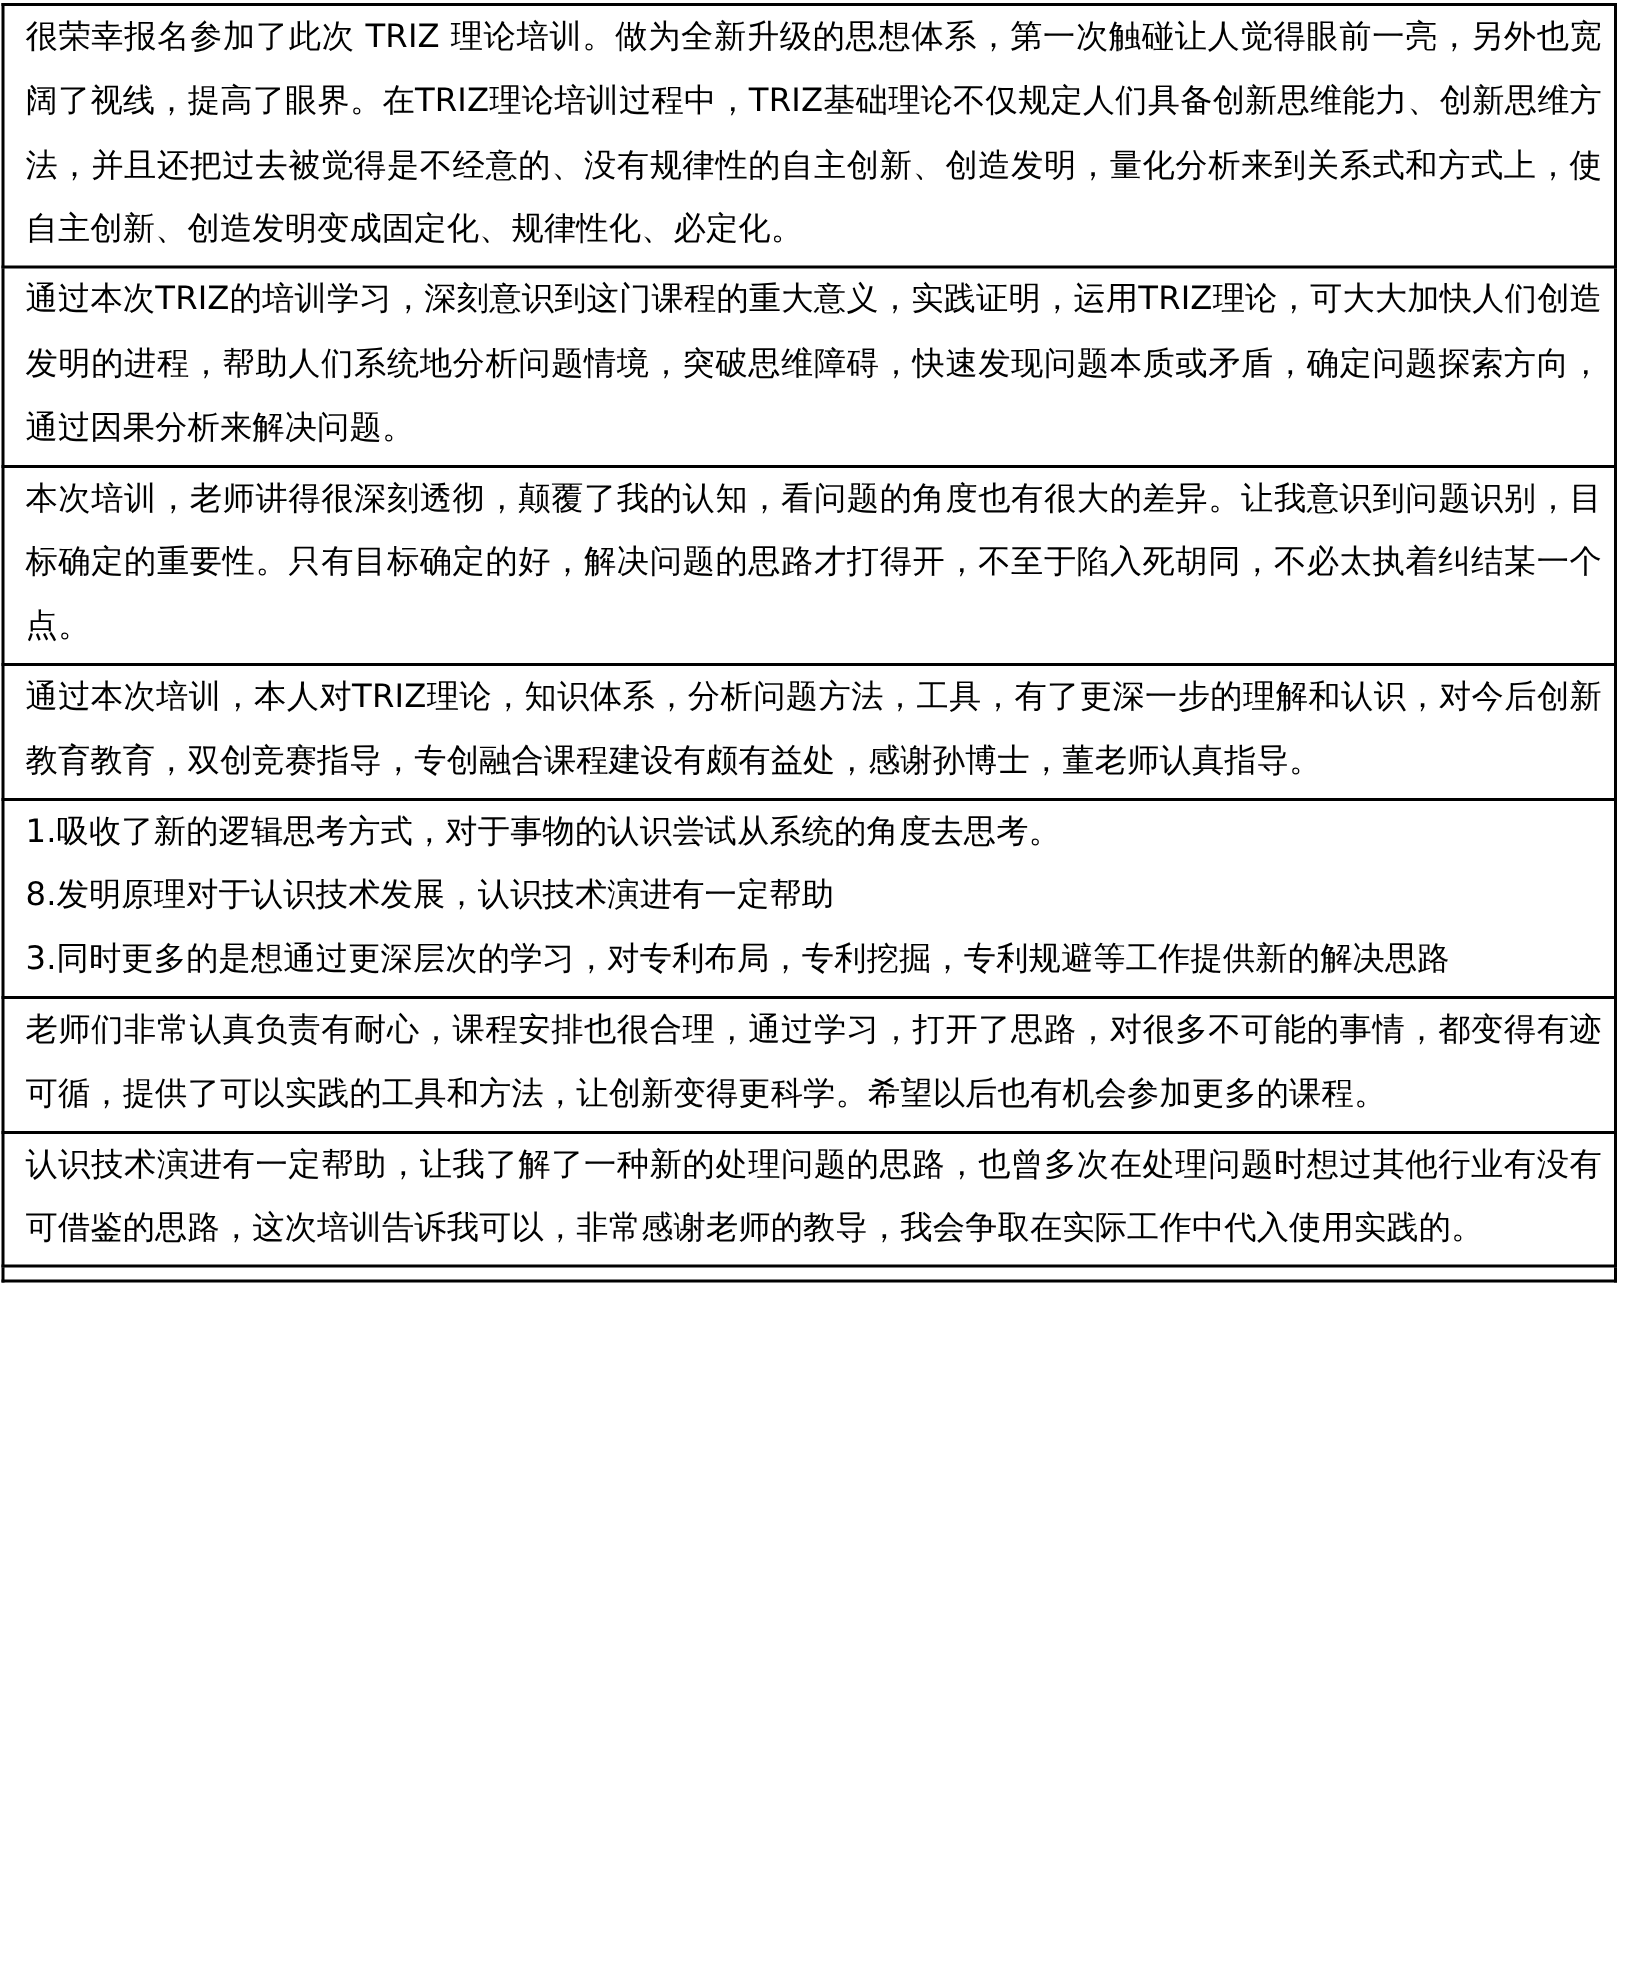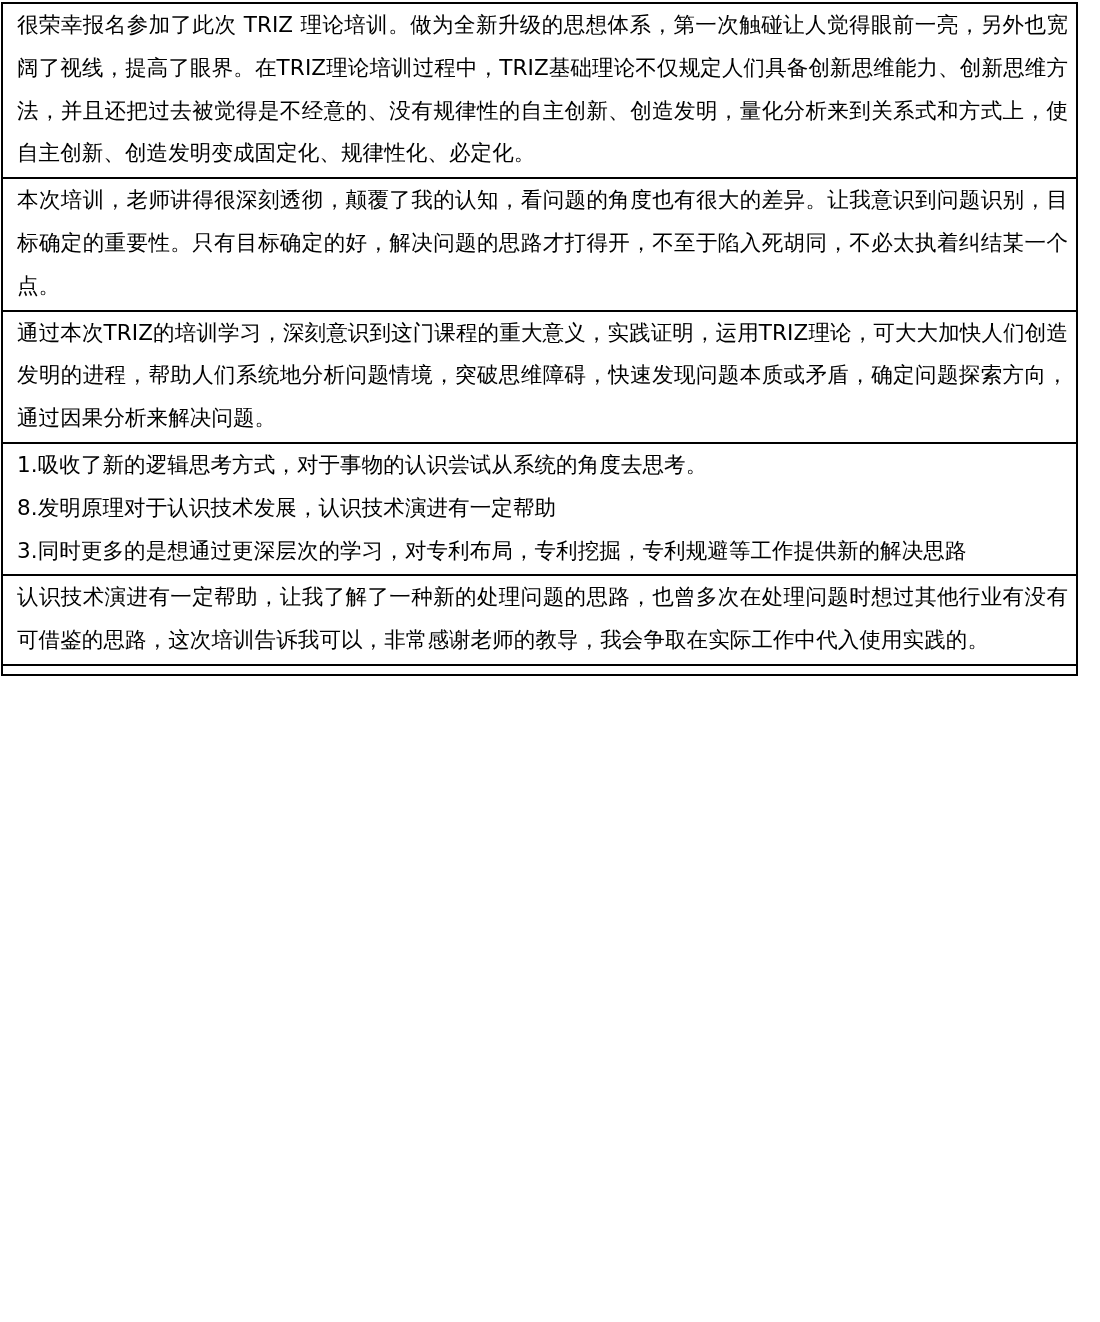--- a/index.html
+++ b/index.html
@@ -60,33 +60,43 @@
 <div class="page">
   <table class="feedback-table">
     <tbody>
       <tr>
         <td>
           <span class="cell-text">很荣幸报名参加了此次 TRIZ 理论培训。做为全新升级的思想体系，第一次触碰让人觉得眼前一亮，另外也宽阔了视线，提高了眼界。在TRIZ理论培训过程中，TRIZ基础理论不仅规定人们具备创新思维能力、创新思维方法，并且还把过去被觉得是不经意的、没有规律性的自主创新、创造发明，量化分析来到关系式和方式上，使自主创新、创造发明变成固定化、规律性化、必定化。</span>
         </td>
       </tr>
       <tr>
         <td>
+          <span class="cell-text">通过本次TRIZ的培训学习，深刻意识到这门课程的重大意义，实践证明，运用TRIZ理论，可大大加快人们创造发明的进程，帮助人们系统地分析问题情境，突破思维障碍，快速发现问题本质或矛盾，确定问题探索方向，通过因果分析来解决问题。</span>
+        </td>
+      </tr>
+      <tr>
+        <td>
           <span class="cell-text">本次培训，老师讲得很深刻透彻，颠覆了我的认知，看问题的角度也有很大的差异。让我意识到问题识别，目标确定的重要性。只有目标确定的好，解决问题的思路才打得开，不至于陷入死胡同，不必太执着纠结某一个点。</span>
         </td>
       </tr>
       <tr>
         <td>
-          <span class="cell-text">通过本次TRIZ的培训学习，深刻意识到这门课程的重大意义，实践证明，运用TRIZ理论，可大大加快人们创造发明的进程，帮助人们系统地分析问题情境，突破思维障碍，快速发现问题本质或矛盾，确定问题探索方向，通过因果分析来解决问题。</span>
+          <span class="cell-text">通过本次培训，本人对TRIZ理论，知识体系，分析问题方法，工具，有了更深一步的理解和认识，对今后创新教育教育，双创竞赛指导，专创融合课程建设有颇有益处，感谢孙博士，董老师认真指导。</span>
         </td>
       </tr>
       <tr>
         <td>
           <span class="cell-text">1.吸收了新的逻辑思考方式，对于事物的认识尝试从系统的角度去思考。
 8.发明原理对于认识技术发展，认识技术演进有一定帮助
 3.同时更多的是想通过更深层次的学习，对专利布局，专利挖掘，专利规避等工作提供新的解决思路</span>
+        </td>
+      </tr>
+      <tr>
+        <td>
+          <span class="cell-text">老师们非常认真负责有耐心，课程安排也很合理，通过学习，打开了思路，对很多不可能的事情，都变得有迹可循，提供了可以实践的工具和方法，让创新变得更科学。希望以后也有机会参加更多的课程。</span>
         </td>
       </tr>
       <tr>
         <td>
           <span class="cell-text">认识技术演进有一定帮助，让我了解了一种新的处理问题的思路，也曾多次在处理问题时想过其他行业有没有可借鉴的思路，这次培训告诉我可以，非常感谢老师的教导，我会争取在实际工作中代入使用实践的。</span>
         </td>
       </tr>
       <tr class="partial-row">
         <td>
           <span class="cell-text"></span>

